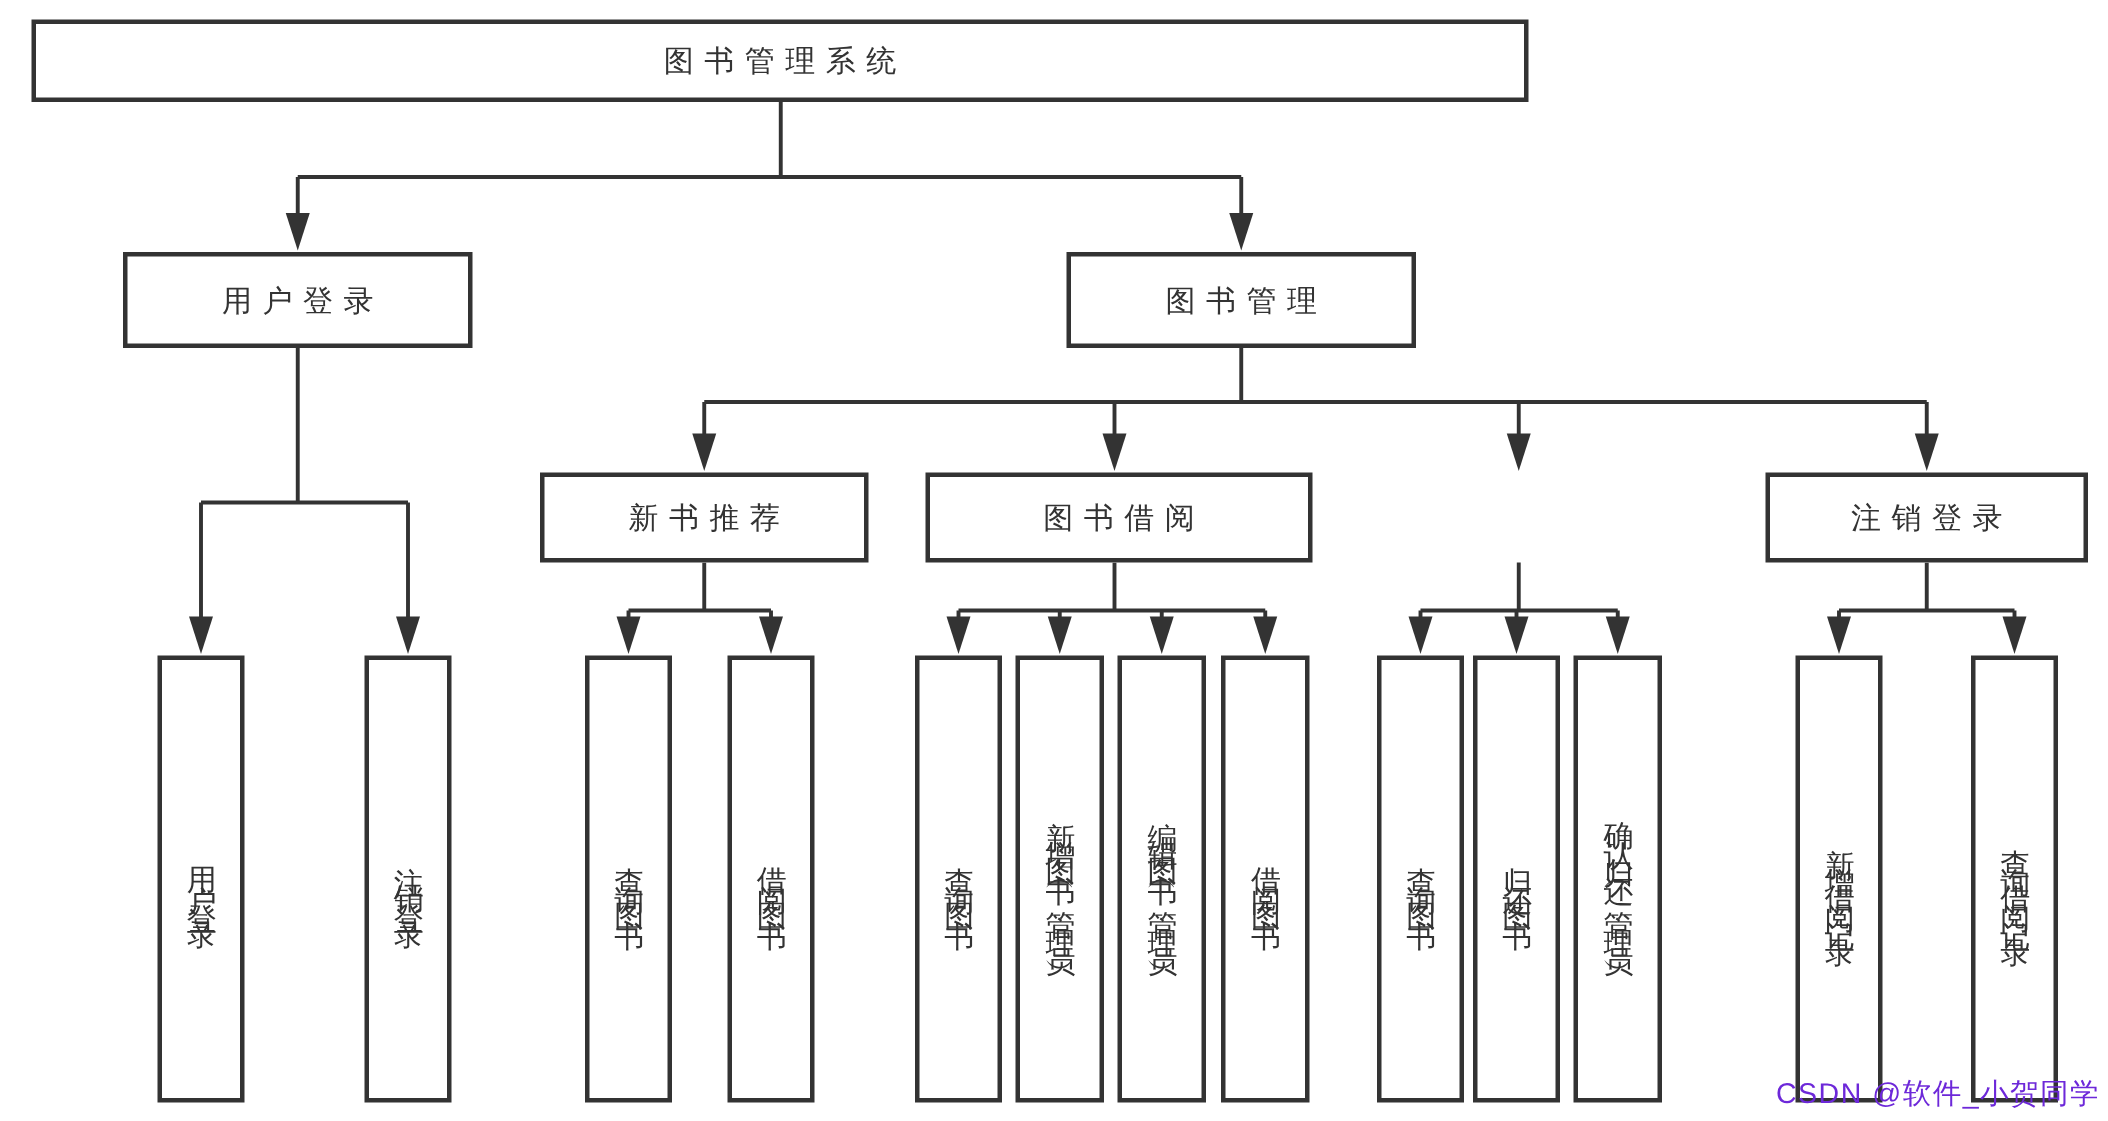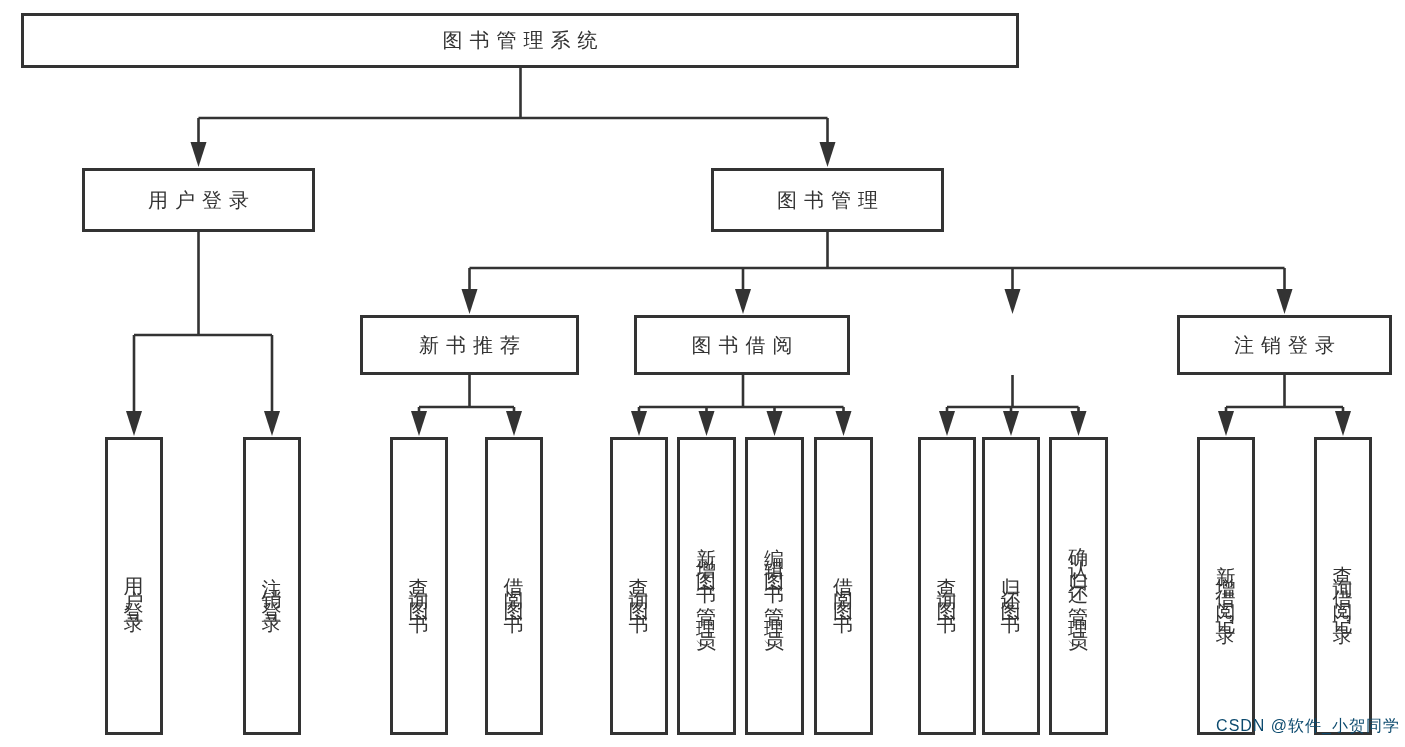--- a/index.html
+++ b/index.html
@@ -34,23 +34,23 @@
     font-size:20px;
     letter-spacing:12px;
     line-height:1;
     color:#333333;
   }
   .row2{top:168px;height:64px;}
   .row3{top:315px;height:60px;}
   #watermark{
     position:absolute;
     top:716px;right:5px;
-    font-size:16px;
+    font-size:19px;
     letter-spacing:1px;
-    color:#0c4a6e;
+    color:#6d28d9;
     z-index:3;
     white-space:nowrap;
   }
 </style>
 </head>
 <body>
 
 <div id="canvas">
 
   <svg id="wires" xmlns="http://www.w3.org/2000/svg">
@@ -115,21 +115,21 @@
   <div class="node hbox row2" style="left:82px;width:233px">
     <span>用户登录</span>
   </div>
   <div class="node hbox row3" style="left:360px;width:219px">
     <span>新书推荐</span>
   </div>
 
   <div class="node hbox row2" style="left:711px;width:233px">
     <span>图书管理</span>
   </div>
-  <div class="node hbox row3" style="left:634px;width:216px">
+  <div class="node hbox row3" style="left:617px;width:258px">
     <span>图书借阅</span>
   </div>
   <div class="node hbox row3" style="left:1177px;width:215px">
     <span>注销登录</span>
   </div>
 
   <div class="node vbox" style="left:105px;width:58px">
     <span>用户登录</span>
   </div>
   <div class="node vbox" style="left:243px;width:58px">

